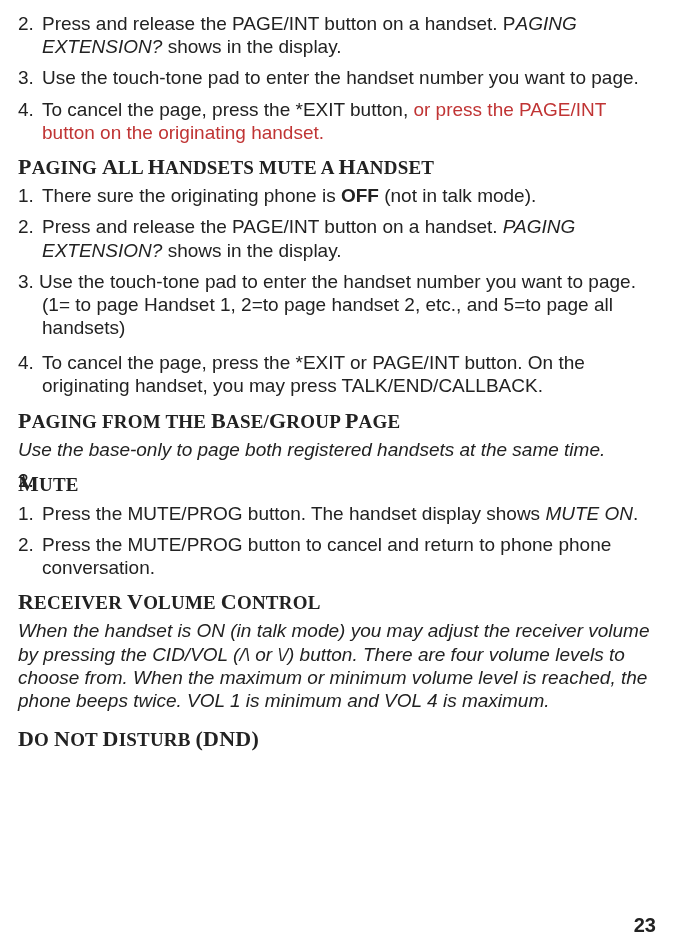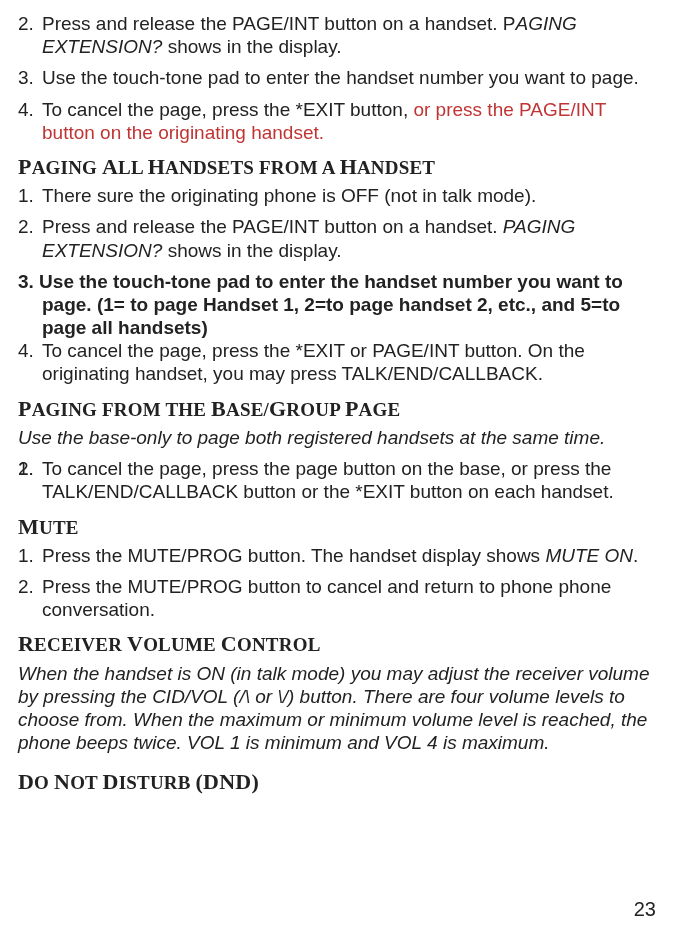--- a/index.html
+++ b/index.html
@@ -22,33 +22,33 @@
       margin-top: 10px;
       margin-bottom: 4px;
       font-variant: small-caps;
       letter-spacing: 0.2px;
       line-height: 1.2;
     }
     h2.section-title .big { font-size: 22px; }
     h2.section-title .big2 { font-size: 22px; }
     .para { margin-bottom: 8px; font-style: italic; }
     .italic { font-style: italic; }
-    .bold { font-weight: normal; }
+    .bold { font-weight: bold; }
     .red { color: #c03434; }
     .page-num {
       position: absolute;
-      bottom: 20px;
+      bottom: 4px;
       right: 18px;
-      font-weight: normal;
+      font-weight: bold;
       font-size: 20px;
     }
     .tight { margin-bottom: 6px; }
     .step-block { padding-left: 24px; position: relative; margin-bottom: 8px; }
     .step-block .num { position: absolute; left: 0; top: 0; }
-    .step-block2 { margin-bottom: 0; font-weight: bold; }
+    .step-block2 { margin-bottom: 12px; }
   </style>
 </head>
 <body>
 
 <div class="content">
 
   <div class="step-block">
     <span class="num">2.</span>
     <span><span>Press and release the PAGE/INT button on a handset. P</span><span class="italic">AGING EXTENSION?</span><span> shows in the display.</span></span>
   </div>
@@ -56,21 +56,21 @@
   <div class="step-block">
     <span class="num">3.</span>
     <span>Use the touch-tone pad to enter the handset number you want to page.</span>
   </div>
 
   <div class="step-block">
     <span class="num">4.</span>
     <span><span>To cancel the page, press the *EXIT button, </span><span class="red">or press the PAGE/INT button on the originating handset.</span></span>
   </div>
 
-  <h2 class="section-title"><span class="big">P</span><span>AGING </span><span class="big">A</span><span>LL </span><span class="big">H</span><span>ANDSETS FROM A </span><span class="big">H</span><span>ANDSET</span></h2>
+  <h2 class="section-title"><span class="big">P</span><span>AGING </span><span class="big">A</span><span>LL </span><span class="big">H</span><span>ANDSETS MUTE A </span><span class="big">H</span><span>ANDSET</span></h2>
 
   <div class="step-block">
     <span class="num">1.</span>
     <span><span>There sure the originating phone is </span><span class="bold">OFF</span><span> (not in talk mode).</span></span>
   </div>
 
   <div class="step-block">
     <span class="num">2.</span>
     <span><span>Press and release the PAGE/INT button on a handset. </span><span class="italic">PAGING EXTENSION?</span><span> shows in the display.</span></span>
   </div>
@@ -87,21 +87,20 @@
   <h2 class="section-title"><span class="big">P</span><span>AGING FROM THE </span><span class="big">B</span><span>ASE</span><span>/</span><span class="big">G</span><span>ROUP </span><span class="big">P</span><span>AGE</span></h2>
 
   <div class="para">Use the base-only to page both registered handsets at the same time.</div>
 
   <div class="step-block">
     <span class="num">1.</span>
   </div>
 
   <div class="step-block">
     <span class="num">2.</span>
-    <span>To cancel the page, press the page button on the base, or press the TALK/END/CALLBACK button or the *EXIT button on each handset.</span>
   </div>
 
   <h2 class="section-title"><span class="big">M</span><span>UTE</span></h2>
 
 
   <div class="step-block tight">
     <span class="num">1.</span>
     <span><span>Press the MUTE/PROG button. The handset display shows </span><span class="italic">MUTE ON</span><span>.</span></span>
   </div>
 

